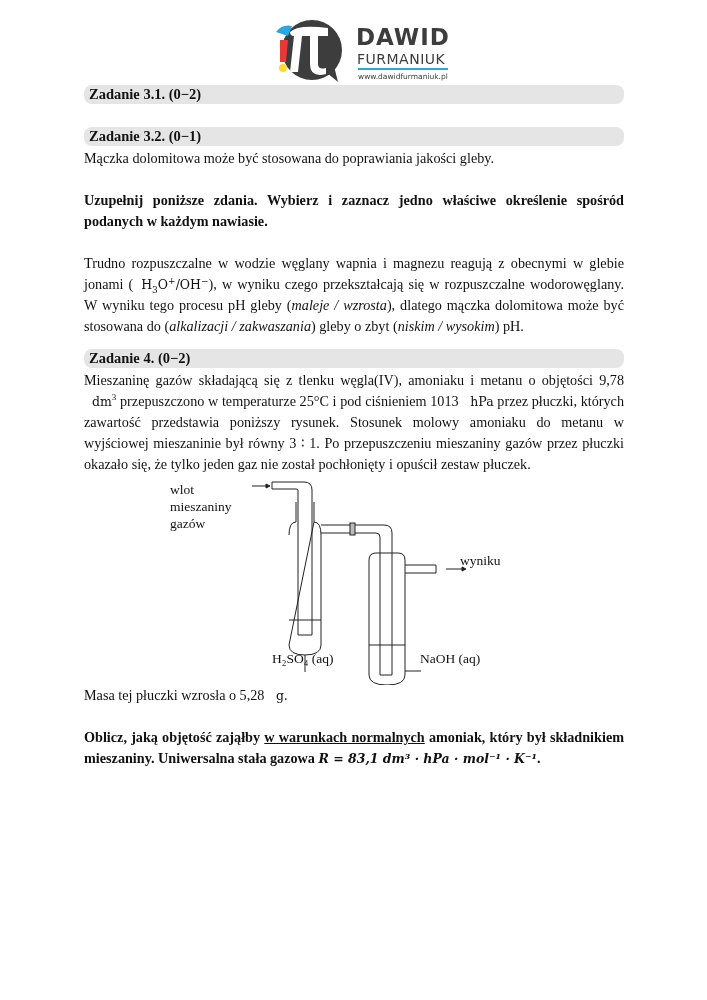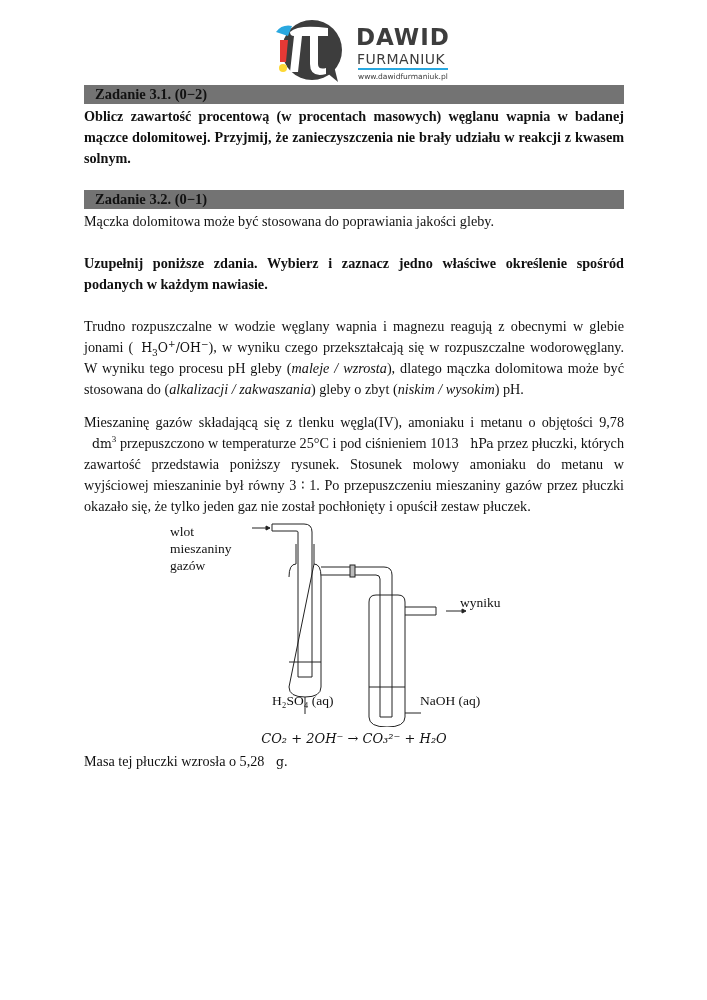--- a/index.html
+++ b/index.html
@@ -7,22 +7,22 @@
            font-family: "Liberation Serif", serif; color: #111; font-size: 14.2px; }
     .logo { position: absolute; left: 268px; top: 16px; width: 190px; height: 68px; }
     .logo-text1 { position: absolute; left: 88px; top: 8px; font-family: "DejaVu Sans", sans-serif;
                   font-weight: bold; font-size: 23px; letter-spacing: 1px; color: #3d3d3d; }
     .logo-text2 { position: absolute; left: 89px; top: 35px; font-family: "DejaVu Sans", sans-serif;
                   font-size: 14px; letter-spacing: 0.5px; color: #3d3d3d; }
     .logo-line { position: absolute; left: 90px; top: 52px; width: 90px; height: 2px; background: #29a8e0; }
     .logo-url { position: absolute; left: 90px; top: 56px; font-family: "DejaVu Sans", sans-serif;
                 font-size: 7.5px; color: #3d3d3d; }
     .content { position: absolute; left: 84px; top: 85px; width: 540px; }
-    .hbar { background: #737373; font-weight: bold; font-size: 14.5px; padding: 1px 11px; height: 17px;
-            line-height: 17px; margin-bottom: 2px; }
+    .hbar { background: #e5e5e5; font-weight: bold; font-size: 14.5px; padding: 1px 5px; height: 17px;
+            line-height: 17px; margin-bottom: 2px; border-radius: 8px; }
     p { margin: 0; line-height: 21px; text-align: justify; }
     .b { font-weight: bold; }
     .m { font-family: "DejaVu Serif", serif; font-size: 12.5px; margin-left: 8px; }
     .mb { font-style: italic; font-weight: bold; font-family: "DejaVu Serif", serif; font-size: 12.5px; }
     .gap { height: 21px; }
     .eq { text-align: center; font-style: italic; font-family: "DejaVu Serif", serif; font-size: 13px; line-height: 24px; }
     sup, sub { font-size: 9px; line-height: 0; }
     .diagram { position: relative; height: 210px; }
     .diagram svg { position: absolute; left: 80px; top: 0; }
     .lbl { position: absolute; font-size: 13.5px; line-height: 17px; }
@@ -42,33 +42,33 @@
   </svg>
   <div class="logo-text1">DAWID</div>
   <div class="logo-text2">FURMANIUK</div>
   <div class="logo-line"></div>
   <div class="logo-url">www.dawidfurmaniuk.pl</div>
 </div>
 
 <div class="content">
 
   <div class="hbar">Zadanie 3.1. (0−2)</div>
-  <p class="b">Oblicz zawartość procentową (w procentach masowych) węglanu wapnia w badanej mączce dolomitowej. Przyjmij, że zanieczyszczenia nie brały udziału w reakcji z kwasem solnym.</p>
 
   <div class="gap"></div>
 
   <div class="hbar">Zadanie 3.2. (0−1)</div>
   <p>Mączka dolomitowa może być stosowana do poprawiania jakości gleby.</p>
   <div class="gap"></div>
   <p class="b">Uzupełnij poniższe zdania. Wybierz i zaznacz jedno właściwe określenie spośród podanych w każdym nawiasie.</p>
   <div class="gap"></div>
   <p><span>Trudno rozpuszczalne w wodzie węglany wapnia i magnezu reagują z obecnymi w glebie jonami (</span><span class="m">H<sub>3</sub>O<sup>+</sup>/OH<sup>−</sup></span><span>), w wyniku czego przekształcają się w rozpuszczalne wodorowęglany. W wyniku tego procesu pH gleby (</span><i>maleje / wzrosta</i><span>), dlatego mączka dolomitowa może być stosowana do (</span><i>alkalizacji / zakwaszania</i><span>) gleby o zbyt (</span><i>niskim / wysokim</i><span>) pH.</span></p>
 
   <div class="gap" style="height:12px"></div>
 
+  <div class="hbar">Zadanie 4. (0−2)</div>
   <p><span>Mieszaninę gazów składającą się z tlenku węgla(IV), amoniaku i metanu o objętości 9,78 </span><span class="m">dm</span><sup>3</sup><span> przepuszczono w temperaturze 25°C i pod ciśnieniem 1013 </span><span class="m">hPa</span><span> przez płuczki, których zawartość przedstawia poniższy rysunek. Stosunek molowy amoniaku do metanu w wyjściowej mieszaninie był równy 3 ∶ 1. Po przepuszczeniu mieszaniny gazów przez płuczki okazało się, że tylko jeden gaz nie został pochłonięty i opuścił zestaw płuczek.</span></p>
 
   <div class="diagram">
     <div class="lbl" style="left:86px; top:6px;">
       <div>wlot</div>
       <div>mieszaniny</div>
       <div>gazów</div>
     </div>
     <svg width="300" height="210" viewBox="0 0 300 210" style="left:90px" fill="none" stroke="#222" stroke-width="1">
 
@@ -90,16 +90,16 @@
       <path d="M231 90 L262 90 L262 98 L231 98"></path>
       <line x1="272" y1="94" x2="288" y2="94"></line>
         <path d="M288 92 L292 94 L288 96 Z" fill="#222"></path>
       <line x1="231" y1="196" x2="247" y2="196"></line>
     </svg>
     <div class="lbl" style="left:376px; top:77px;">wyniku</div>
     <div class="lbl" style="left:188px; top:175px;">H₂SO₄ (aq)</div>
     <div class="lbl" style="left:336px; top:175px;">NaOH (aq)</div>
   </div>
 
-  <div class="eq">CO₂ + 2OH⁻ → CO₃²⁻ + H₂O</div>
   <p><span>Masa tej płuczki wzrosła o 5,28 </span><span class="m">g</span><span>.</span></p>
   <div class="gap"></div>
+  <p class="b"><span>Oblicz, jaką objętość zająłby </span><u>w warunkach normalnych</u><span> amoniak, który był składnikiem mieszaniny. Uniwersalna stała gazowa </span><span class="mb">R = 83,1 dm³ · hPa · mol⁻¹ · K⁻¹</span><span>.</span></p>
 </div>
 
 </body></html>

